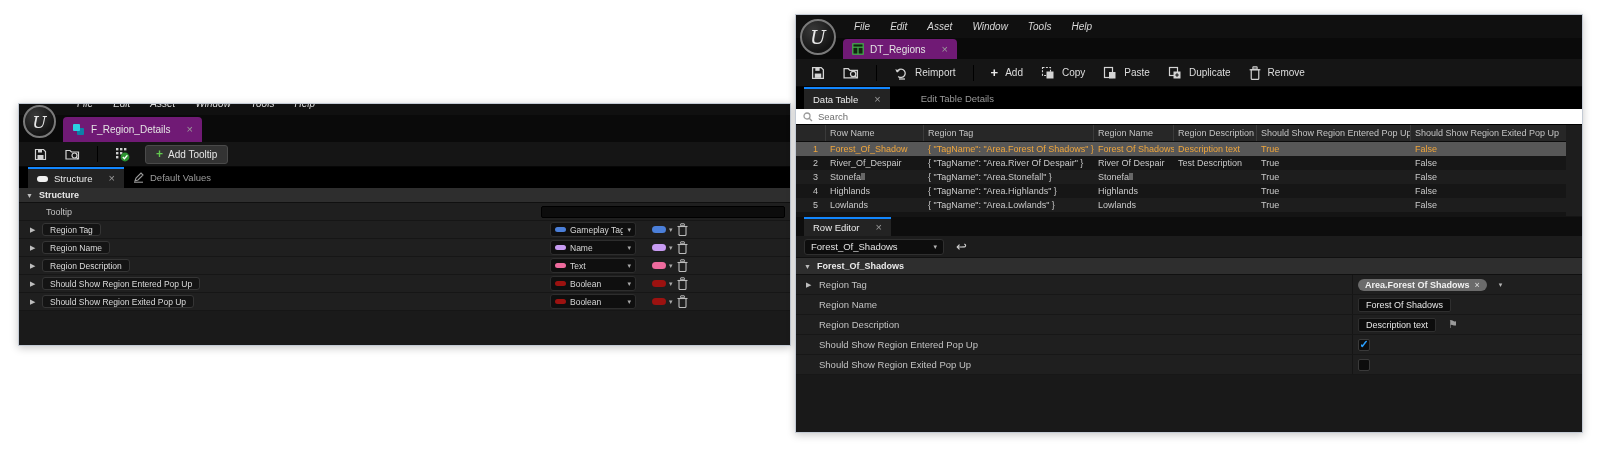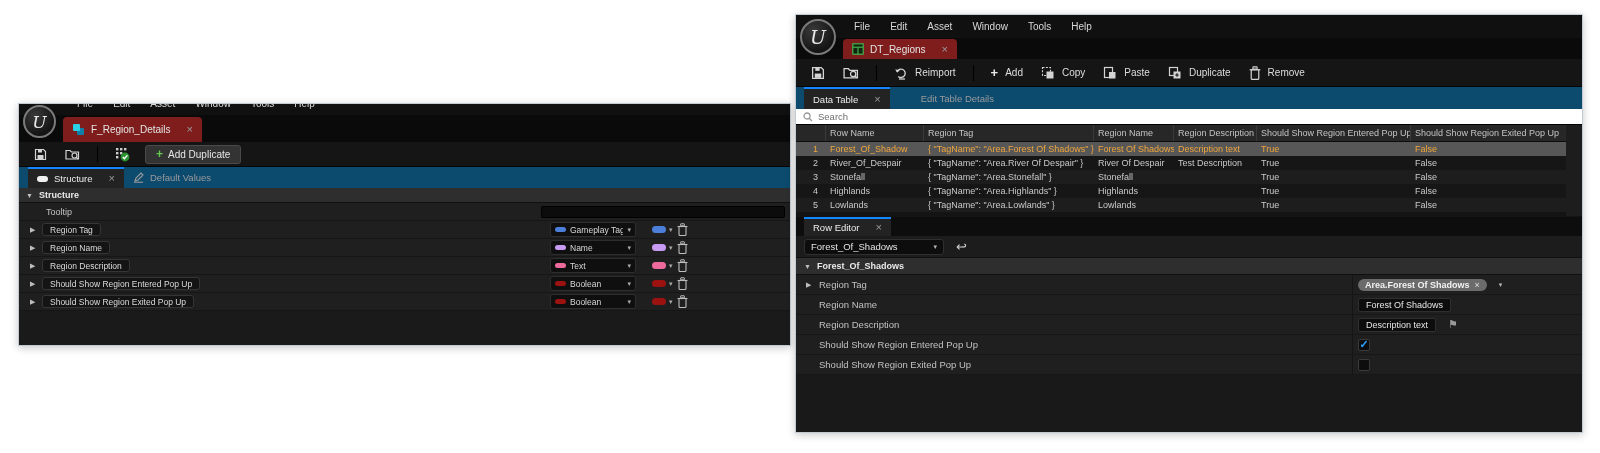--- a/index.html
+++ b/index.html
@@ -4,29 +4,29 @@
 <style>
   * { margin:0; padding:0; box-sizing:border-box; }
   html,body { width:1600px; height:453px; background:#ffffff; font-family:"Liberation Sans", sans-serif; overflow:hidden; }
   .window { position:absolute; background:#1b1b1b; border:1px solid #c3cad4; box-shadow:0 2px 8px rgba(0,0,0,.22); overflow:hidden; }
   #struct-window { left:18px; top:103px; width:773px; height:243px; }
   #dt-window { left:795px; top:14px; width:788px; height:419px; }
 
   
   .menubar { position:relative; background:#101010; display:flex; align-items:center; }
   .menu-items { display:flex; color:#d8d8d8; font-size:10px; }
-  .menu-item { padding:0 10px; cursor:default; }
+  .menu-item { padding:0 10px; cursor:default;font-style:italic; }
   .logo { position:absolute; border-radius:50%; background:radial-gradient(circle at 35% 30%, #3a3a3a, #141414 70%); border:2px solid #7a7a7a; color:#e8e8e8; display:flex; align-items:center; justify-content:center; font-family:"DejaVu Serif", serif; font-style:italic; z-index:5; }
   .tabrow { background:#0a0a0a; display:flex; align-items:flex-end; }
-  .asset-tab { background:#7f1d1d; border-radius:4px 4px 0 0; display:flex; align-items:center; gap:6px; color:#e4e4e4; font-size:10px; padding:0 9px; }
+  .asset-tab { background:#701a75; border-radius:4px 4px 0 0; display:flex; align-items:center; gap:6px; color:#e4e4e4; font-size:10px; padding:0 9px; }
   .close-x { color:#9a9a9a; font-size:11px; line-height:1; margin-left:10px; }
   .toolbar { background:#151515; display:flex; align-items:center; border-bottom:1px solid #060606; }
   .tb-sep { width:1px; height:16px; background:#000; margin:0 8px; }
   .tb-btn { display:flex; align-items:center; gap:7px; color:#dedede; font-size:10px; padding:0 9px; height:100%; }
-  .paneltabs { background:#0c4a6e; display:flex; align-items:stretch; }
+  .paneltabs { background:#000000; display:flex; align-items:stretch; }
   .ptab { display:flex; align-items:center; gap:6px; font-size:9.5px; color:#9b9b9b; padding:0 9px; }
   .ptab.active { background:#232323; color:#ececec; border-top:2px solid #1287ff; }
   .cat-header { background:#2e2e2e; color:#e9e9e9; font-size:9px; font-weight:bold; display:flex; align-items:center; gap:6px; border-bottom:1px solid #101010; }
   .tri { font-size:7px; color:#bdbdbd; }
   svg { display:block; }
 
   
   .menu-clip { height:11px; overflow:hidden; background:#101010; }
   .menu-clip .menu-items { transform:translateY(-6px); }
   #struct-window .logo { left:4px; top:1px; width:33px; height:33px; font-size:17px; }
@@ -151,21 +151,21 @@
             <rect x="1" y="5" width="2.4" height="2.4"></rect>
             <rect x="5" y="5" width="2.4" height="2.4"></rect>
             <rect x="1" y="9" width="2.4" height="2.4"></rect>
           </g>
         <circle cx="10" cy="10" r="4.4" fill="#2c9230"></circle>
           <path d="M7.8 10 l1.6 1.7 l3-3.4" fill="none" stroke="#fff" stroke-width="1.3"></path>
       </svg>
     </div>
     <div class="addvar-btn">
       <span class="green-plus">+</span>
-      <span>Add Duplicate</span>
+      <span>Add Tooltip</span>
     </div>
   </div>
   <div class="paneltabs">
     <div class="ptab active">
       <span class="pill-ico"></span>
       <span>Structure</span>
       <span class="close-x">×</span>
     </div>
     <div class="ptab">
       <svg width="11" height="11" viewBox="0 0 11 11">

